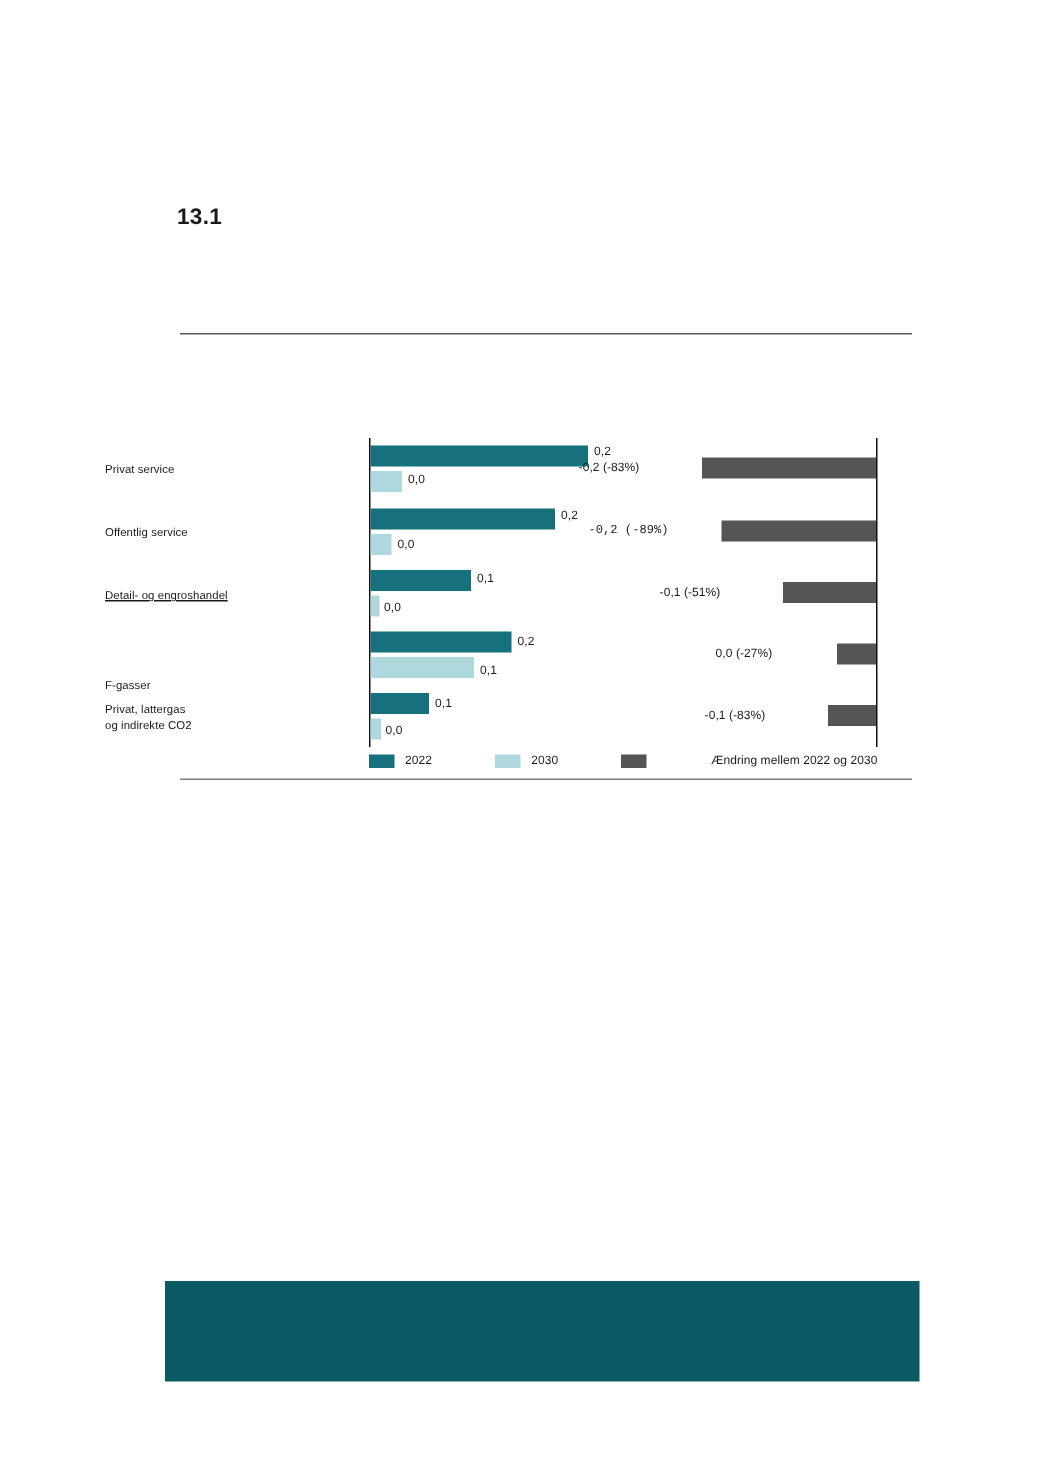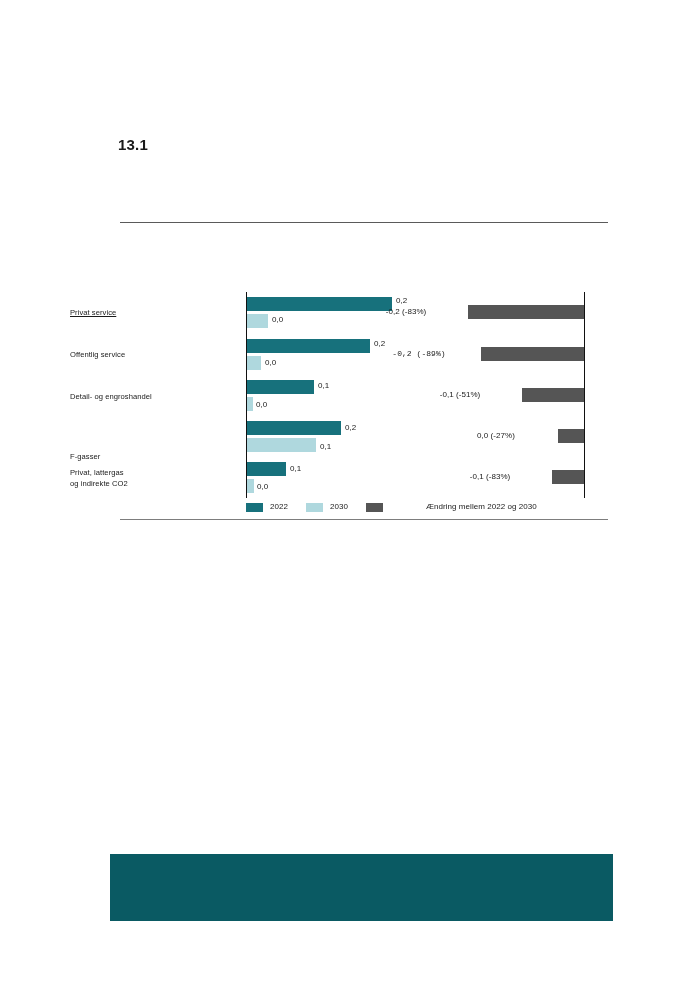--- a/index.html
+++ b/index.html
@@ -102,21 +102,21 @@
 
   
   .legend {
     position: absolute;
     left: 246px;
     top: 463px;
     width: 339px;
     height: 16px;
     display: flex;
     align-items: center;
-    justify-content: flex-start;
+    justify-content: space-between;
     gap: 0px;
   }
   .legend-item {
     display: flex;
     align-items: center;
     margin-right: 18px;
   }
   .legend-item:last-child { margin-right: 0; gap: 36px; }
   .legend-swatch {
     width: 17px;
@@ -147,27 +147,27 @@
 
 <div class="page">
 
   <div class="page-title">13.1</div>
 
   <div class="rule rule-top"></div>
 
   <div class="chart">
 
     <div class="cat-labels">
-      <div class="cat-label" style="left:70px; top:272px;text-decoration:underline;">
+      <div class="cat-label" style="left:70px; top:272px;">
         <span>Privat service</span>
       </div>
       <div class="cat-label" style="left:70px; top:314px;">
         <span>Offentlig service</span>
       </div>
-      <div class="cat-label" style="left:70px; top:356px;">
+      <div class="cat-label" style="left:70px; top:356px;text-decoration:underline;">
         <span>Detail- og engroshandel</span>
       </div>
       <div class="cat-label" style="left:70px; top:416px;">
         <span>F-gasser</span>
       </div>
       <div class="cat-label" style="left:70px; top:432px;">
         <span>Privat, lattergas</span>
         <span>og indirekte CO2</span>
       </div>
     </div>

